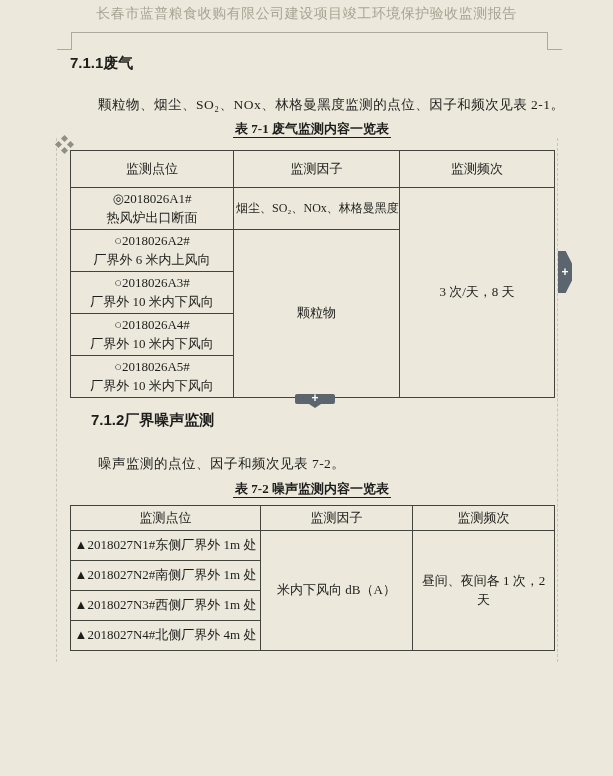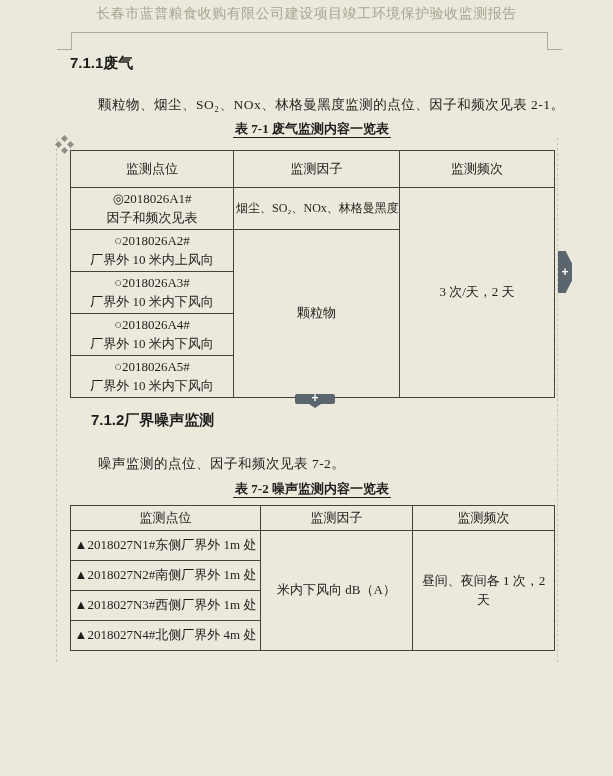--- a/index.html
+++ b/index.html
@@ -123,29 +123,29 @@
     </colgroup>
   <tbody>
       <tr class="hrow">
     <th>监测点位</th>
     <th>监测因子</th>
     <th>监测频次</th>
   </tr>
   <tr class="drow">
     <td>
       <span>◎2018026A1#</span><br>
-      <span>因子和频次见表</span>
+      <span>热风炉出口断面</span>
     </td>
     <td class="factor-cell">烟尘、SO₂、NOx、林格曼黑度</td>
-    <td rowspan="5">3 次/天，2 天</td>
+    <td rowspan="5">3 次/天，8 天</td>
   </tr>
   <tr class="drow">
     <td>
       <span>○2018026A2#</span><br>
-      <span>厂界外 10 米内上风向</span>
+      <span>厂界外 6 米内上风向</span>
     </td>
     <td rowspan="4">颗粒物</td>
   </tr>
   <tr class="drow">
     <td>
       <span>○2018026A3#</span><br>
       <span>厂界外 10 米内下风向</span>
     </td>
   </tr>
   <tr class="drow">

